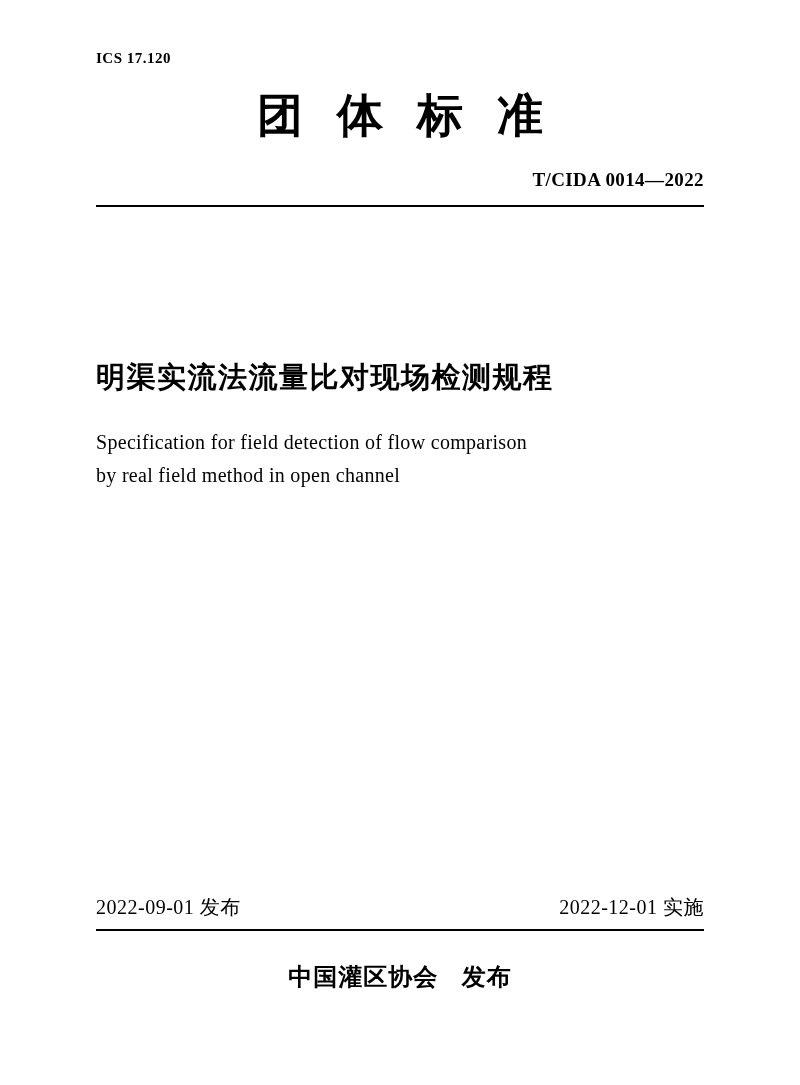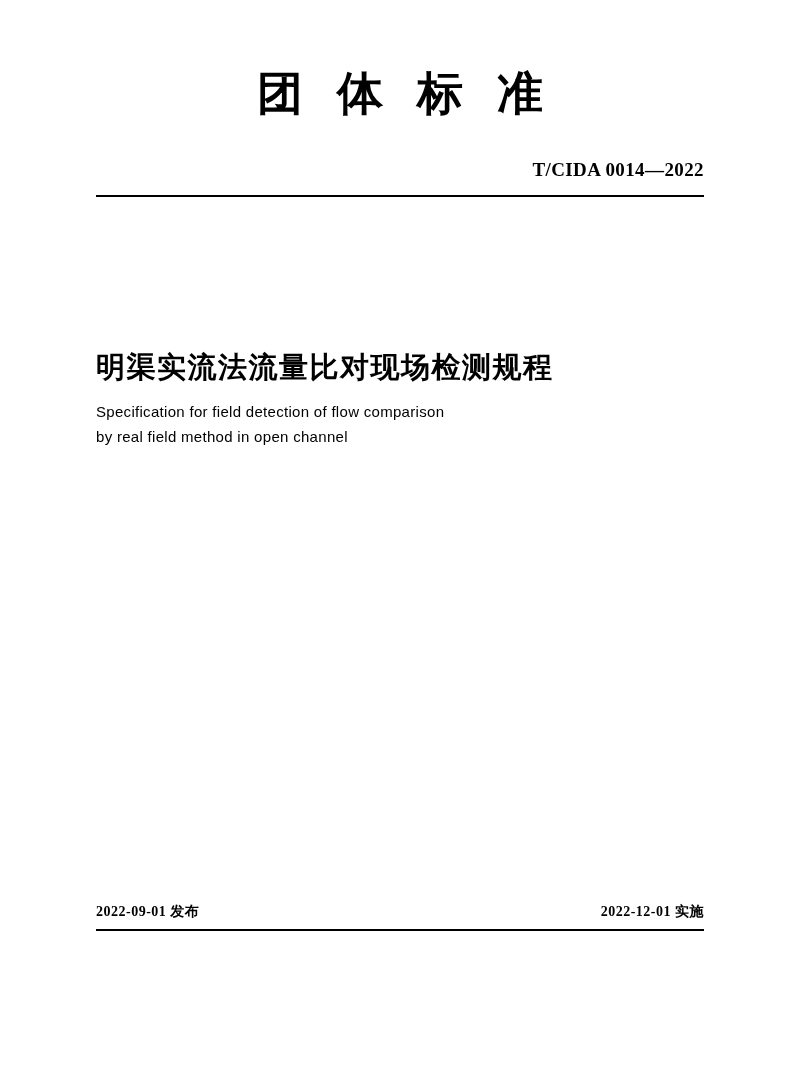--- a/index.html
+++ b/index.html
@@ -43,21 +43,21 @@
     font-family: "Liberation Sans", sans-serif;
     font-weight: bold;
     font-size: 46px;
     letter-spacing: 34px;
     text-indent: 34px;
     line-height: 1.2;
   }
 
   
   .std-number {
-    margin-top: 38px;
+    margin-top: 26px;
     text-align: right;
     font-family: "Liberation Serif", serif;
     font-weight: bold;
     font-size: 19px;
     letter-spacing: 0.4px;
   }
 
   
   .rule-top {
     margin-top: 14px;
@@ -77,42 +77,42 @@
     text-align: left;
   }
   .title-cn {
     font-family: "Liberation Sans", sans-serif;
     font-weight: bold;
     font-size: 29px;
     letter-spacing: 1.5px;
     line-height: 1.4;
   }
   .title-en {
-    margin-top: 12px;
-    font-family: Liberation Sans, sans-serif;
-    font-size: 15px;
+    margin-top: 28px;
+    font-family: Liberation Serif, serif;
+    font-size: 20px;
     line-height: 1.65;
     letter-spacing: 0.3px;
   }
   .title-en div {
     white-space: nowrap;
   }
 
   
   .dates {
     position: absolute;
     left: 96px;
     right: 96px;
     bottom: 164px;
     display: flex;
     justify-content: space-between;
     align-items: flex-end;
     font-family: "Liberation Serif", serif;
-    font-weight: bold;
-    font-size: 14px;
+    font-weight: normal;
+    font-size: 20px;
     letter-spacing: 0.5px;
     gap: 44px;
   }
   .dates .date-cell {
     white-space: nowrap;
   }
 
   
   .publisher {
     position: absolute;
@@ -128,20 +128,21 @@
   .publisher .pub-verb {
     margin-left: 16px;
   }
 </style>
 </head>
 <body>
 
 <div class="page">
 
   <div class="codes">
+    <div>ICS 17.120</div>
   </div>
 
   <div class="banner">团体标准</div>
 
   <div class="std-number">T/CIDA 0014—2022</div>
 
   <div class="rule-top"></div>
 
   <div class="title-block">
     <div class="title-cn">明渠实流法流量比对现场检测规程</div>
@@ -151,14 +152,18 @@
     </div>
   </div>
 
   <div class="dates">
     <div class="date-cell">2022-09-01 发布</div>
     <div class="date-cell">2022-12-01 实施</div>
   </div>
 
   <div class="rule-bottom"></div>
 
+  <div class="publisher">
+    <span>中国灌区协会</span>
+    <span class="pub-verb">发布</span>
+  </div>
 
 </div>
 
 </body></html>

